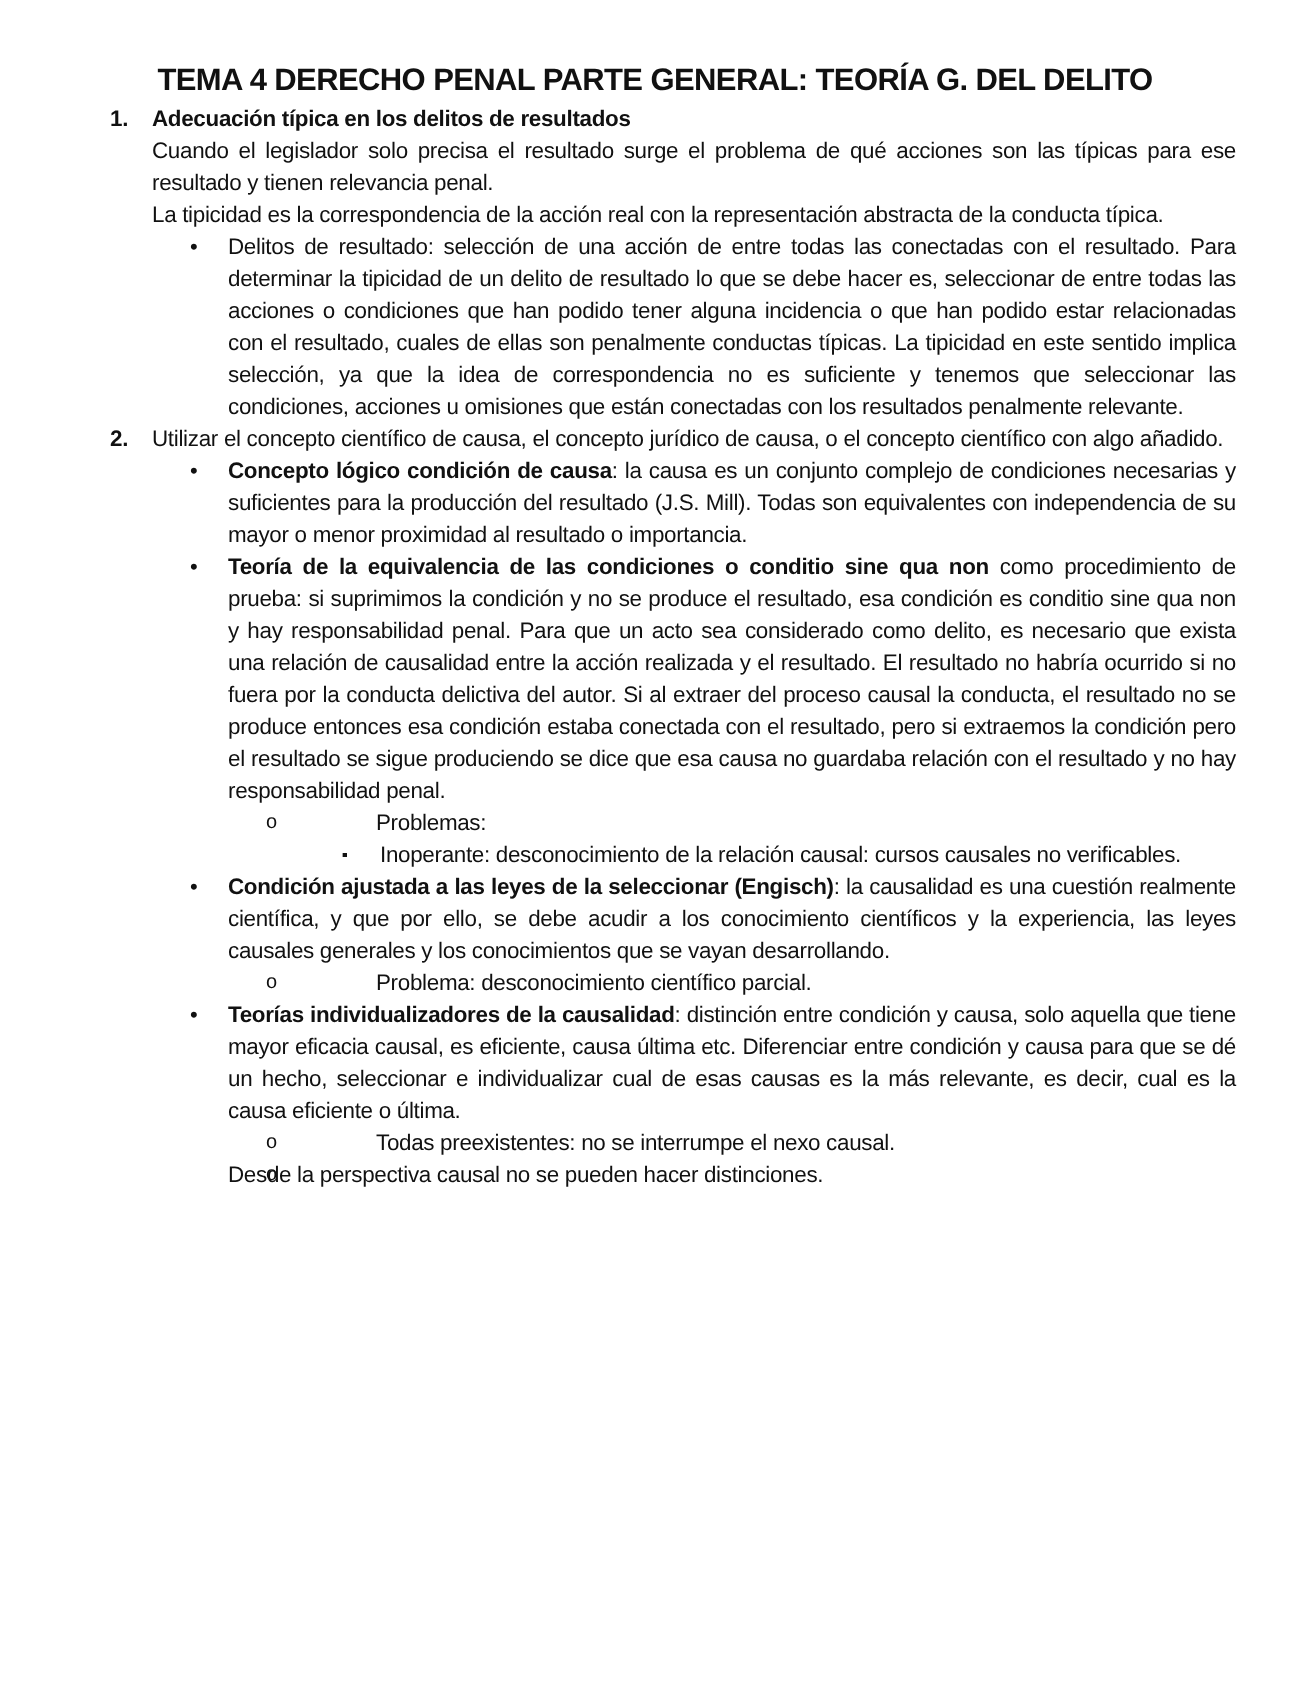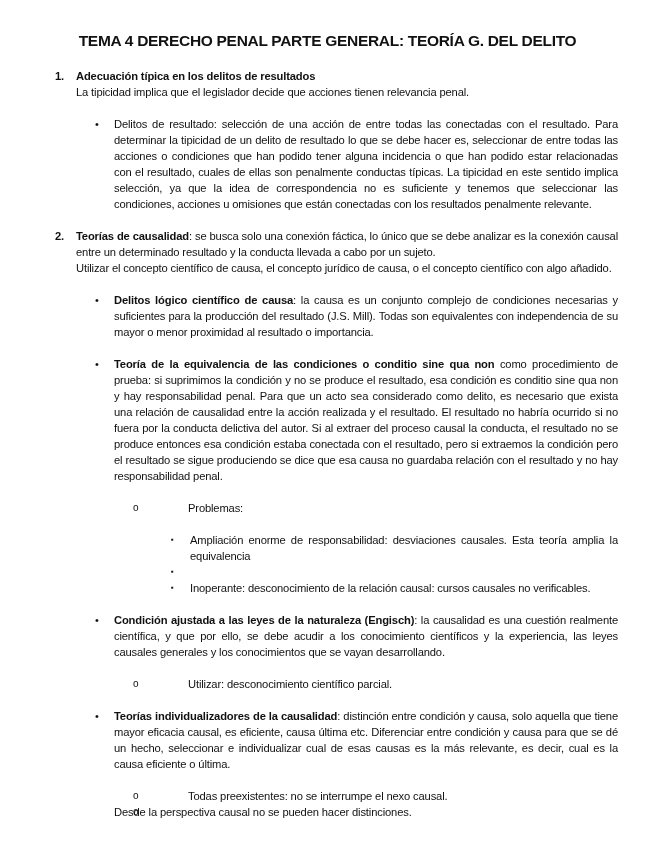--- a/index.html
+++ b/index.html
@@ -5,21 +5,21 @@
   html, body { margin:0; padding:0; background:#ffffff; }
   body { width:655px; height:848px; position:relative; overflow:hidden;
          font-family:"Liberation Sans", sans-serif; color:#111; }
   .page { position:absolute; left:0; top:0; width:655px; height:848px;border-radius:32px; }
   .title { position:absolute; top:31px; left:0; width:655px; text-align:center;
            font-weight:bold; font-size:15.5px; letter-spacing:-0.3px; line-height:20px; }
   .body { position:absolute; top:52px; left:0; width:655px; font-size:11.2px; line-height:16px; letter-spacing:-0.15px; }
   .item { position:relative; }
   .num { position:absolute; font-weight:bold; }
   .mk { position:absolute; }
-  .txt { display:block; text-align:justify;margin-top:16px; }
+  .txt { display:block; text-align:justify; }
   .l1 .num { left:55px; }
   .l1 > .txt, .l1 > .p { margin-left:76px; width:542px; }
   .p { display:block; text-align:justify; }
   .l2 .mk { left:95px; font-size:11px; }
   .l2 > .txt, .l2 > .p { margin-left:114px; width:504px; }
   .l3 .mk { left:133px; font-size:10px; }
   .l3 > .txt { margin-left:152px; width:466px;padding-left:36px; }
   .l4 .mk { left:171px; font-size:8px; }
   .l4 > .txt { margin-left:190px; width:428px; }
   b { font-weight:bold; }
@@ -29,65 +29,64 @@
 <body>
 
 <div class="page">
   <div class="title">TEMA 4 DERECHO PENAL PARTE GENERAL: TEORÍA G. DEL DELITO</div>
 
   <div class="body">
 
     <div class="item l1">
       <span class="num">1.</span>
       <span class="txt"><b>Adecuación típica en los delitos de resultados</b></span>
-      <span class="p last">La tipicidad implica que el legislador decide que acciones tienen relevancia penal.</span>
+      <span class="p last">Cuando el legislador solo precisa el resultado surge el problema de qué acciones son las típicas para ese resultado y tienen relevancia penal.</span>
+      <span class="p last">La tipicidad es la correspondencia de la acción real con la representación abstracta de la conducta típica.</span>
     </div>
     <div class="item l2">
       <span class="mk">•</span>
       <span class="txt">Delitos de resultado: selección de una acción de entre todas las conectadas con el resultado. Para determinar la tipicidad de un delito de resultado lo que se debe hacer es, seleccionar de entre todas las acciones o condiciones que han podido tener alguna incidencia o que han podido estar relacionadas con el resultado, cuales de ellas son penalmente conductas típicas. La tipicidad en este sentido implica selección, ya que la idea de correspondencia no es suficiente y tenemos que seleccionar las condiciones, acciones u omisiones que están conectadas con los resultados penalmente relevante.</span>
     </div>
 
     <div class="item l1">
       <span class="num">2.</span>
-      <span class="txt"><b>Teorías de causalidad</b><span>: se busca solo una conexión fáctica, lo único que se debe analizar es la conexión causal entre un determinado resultado y la conducta llevada a cabo por un sujeto.</span></span>
       <span class="p">Utilizar el concepto científico de causa, el concepto jurídico de causa, o el concepto científico con algo añadido.</span>
     </div>
 
     <div class="item l2">
       <span class="mk">•</span>
-      <span class="txt"><b>Delitos lógico científico de causa</b><span>: la causa es un conjunto complejo de condiciones necesarias y suficientes para la producción del resultado (J.S. Mill). Todas son equivalentes con independencia de su mayor o menor proximidad al resultado o importancia.</span></span>
+      <span class="txt"><b>Concepto lógico condición de causa</b><span>: la causa es un conjunto complejo de condiciones necesarias y suficientes para la producción del resultado (J.S. Mill). Todas son equivalentes con independencia de su mayor o menor proximidad al resultado o importancia.</span></span>
     </div>
 
     <div class="item l2">
       <span class="mk">•</span>
       <span class="txt"><b>Teoría de la equivalencia de las condiciones o conditio sine qua non</b><span> como procedimiento de prueba: si suprimimos la condición y no se produce el resultado, esa condición es conditio sine qua non y hay responsabilidad penal. Para que un acto sea considerado como delito, es necesario que exista una relación de causalidad entre la acción realizada y el resultado. El resultado no habría ocurrido si no fuera por la conducta delictiva del autor. Si al extraer del proceso causal la conducta, el resultado no se produce entonces esa condición estaba conectada con el resultado, pero si extraemos la condición pero el resultado se sigue produciendo se dice que esa causa no guardaba relación con el resultado y no hay responsabilidad penal.</span></span>
     </div>
     <div class="item l3">
       <span class="mk">o</span>
       <span class="txt">Problemas:</span>
     </div>
     <div class="item l4">
       <span class="mk">▪</span>
-      <span class="txt last">Ampliación enorme de responsabilidad: desviaciones causales. Esta teoría amplia la equivalencia</span>
     </div>
     <div class="item l4">
       <span class="mk">▪</span>
     </div>
     <div class="item l4">
       <span class="mk">▪</span>
       <span class="txt">Inoperante: desconocimiento de la relación causal: cursos causales no verificables.</span>
     </div>
 
     <div class="item l2">
       <span class="mk">•</span>
-      <span class="txt"><b>Condición ajustada a las leyes de la naturaleza (Engisch)</b><span>: la causalidad es una cuestión realmente científica, y que por ello, se debe acudir a los conocimiento científicos y la experiencia, las leyes causales generales y los conocimientos que se vayan desarrollando.</span></span>
+      <span class="txt"><b>Condición ajustada a las leyes de la seleccionar (Engisch)</b><span>: la causalidad es una cuestión realmente científica, y que por ello, se debe acudir a los conocimiento científicos y la experiencia, las leyes causales generales y los conocimientos que se vayan desarrollando.</span></span>
     </div>
     <div class="item l3">
       <span class="mk">o</span>
-      <span class="txt">Utilizar: desconocimiento científico parcial.</span>
+      <span class="txt">Problema: desconocimiento científico parcial.</span>
     </div>
 
     <div class="item l2">
       <span class="mk">•</span>
       <span class="txt"><b>Teorías individualizadores de la causalidad</b><span>: distinción entre condición y causa, solo aquella que tiene mayor eficacia causal, es eficiente, causa última etc. Diferenciar entre condición y causa para que se dé un hecho, seleccionar e individualizar cual de esas causas es la más relevante, es decir, cual es la causa eficiente o última.</span></span>
     </div>
     <div class="item l3">
       <span class="mk">o</span>
       <span class="txt">Todas preexistentes: no se interrumpe el nexo causal.</span>
     </div>

